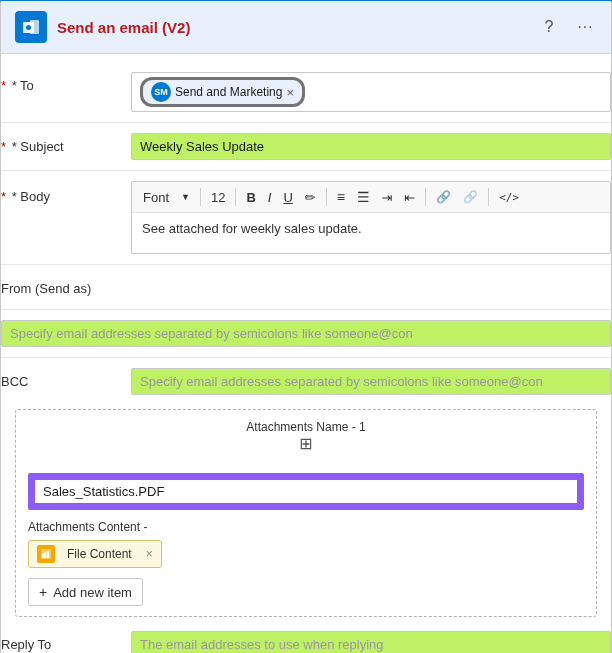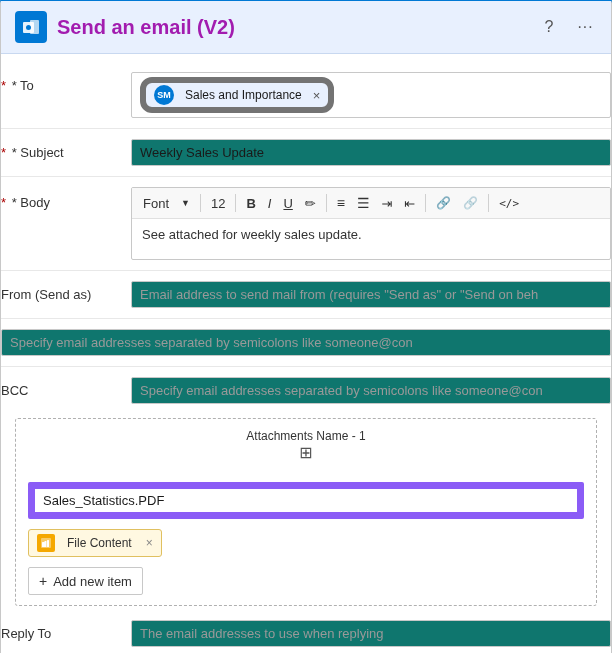--- a/index.html
+++ b/index.html
@@ -38,23 +38,23 @@
       background: #0078d4;
       border-radius: 4px;
       display: flex;
       align-items: center;
       justify-content: center;
       color: white;
       font-weight: bold;
       font-size: 14px;
     }
     .header-title {
-      font-size: 20px;
+      font-size: 15px;
       font-weight: 600;
-      color: #a21caf;
+      color: #b91c1c;
     }
     .header-actions {
       display: flex;
       align-items: center;
       gap: 12px;
     }
     .header-icon-btn {
       background: none;
       border: none;
       cursor: pointer;
@@ -92,26 +92,26 @@
       border-radius: 2px;
       padding: 4px 8px;
       display: flex;
       align-items: center;
       gap: 6px;
       background: #fff;
       min-height: 32px;
     }
     .tag {
       background: #e8f0fe;
-      border: 6px solid #737373;
+      border: 3px solid #737373;
       border-radius: 12px;
       padding: 2px 8px;
       display: flex;
       align-items: center;
-      gap: 11px;
+      gap: 4px;
       font-size: 12px;
       color: #1a1a1a;
     }
     .tag-avatar {
       width: 20px;
       height: 20px;
       background: #0078d4;
       border-radius: 50%;
       color: white;
       font-size: 9px;
@@ -126,21 +126,21 @@
       font-size: 13px;
       line-height: 1;
     }
     .text-input {
       border: 1px solid #c8c8c8;
       border-radius: 2px;
       padding: 5px 8px;
       width: 100%;
       font-size: 13px;
       color: #1a1a1a;
-      background: #0f766e;
+      background: #bef264;
       outline: none;
     }
     .text-input::placeholder { color: #999; }
     .body-editor {
       border: 1px solid #c8c8c8;
       border-radius: 2px;
       overflow: hidden;
     }
     .toolbar {
       background: #f8f8f8;
@@ -334,21 +334,21 @@
 
     <div class="field-row">
       <div class="field-label">
         <span class="required">*</span>
         <span>* To</span>
       </div>
       <div class="field-content">
         <div class="tag-input">
           <div class="tag">
             <div class="tag-avatar">SM</div>
-            <span>Sales and Importance</span>
+            <span>Send and Marketing</span>
             <span class="tag-close">×</span>
           </div>
         </div>
       </div>
     </div>
 
     <hr class="divider">
 
     <div class="field-row">
       <div class="field-label">
@@ -420,23 +420,20 @@
             <span>See attached for weekly sales update.</span>
           </div>
         </div>
       </div>
     </div>
 
     <hr class="divider">
 
     <div class="field-row">
       <div class="field-label">From (Send as)</div>
-      <div class="field-content">
-        <input type="text" class="text-input" placeholder="Email address to send mail from (requires &quot;Send as&quot; or &quot;Send on beh" style="">
-      </div>
     </div>
 
     <hr class="divider">
 
     <div class="field-row">
       <div class="field-content">
         <input type="text" class="text-input" placeholder="Specify email addresses separated by semicolons like someone@con" style="">
       </div>
     </div>
 
@@ -448,20 +445,21 @@
         <input type="text" class="text-input" placeholder="Specify email addresses separated by semicolons like someone@con" style="">
       </div>
     </div>
 
     <div class="attachments-box">
       <div class="attachments-header">
         <span>Attachments Name - 1</span>
         <span class="attach-icon">⊞</span>
       </div>
       <input type="text" class="attach-name-input" value="Sales_Statistics.PDF" style="">
+      <div class="attach-content-label">Attachments Content -</div>
       <div>
         <div class="file-tag">
           <div class="file-icon">
             <svg width="12" height="12" viewBox="0 0 12 12" fill="none">
               <rect x="1" y="1" width="10" height="10" rx="1" fill="white" opacity="0.4"></rect>
               <rect x="2" y="5" width="3" height="5" rx="0.5" fill="white"></rect>
               <rect x="7" y="3" width="2" height="7" rx="0.5" fill="white"></rect>
               <rect x="4.5" y="4" width="2" height="6" rx="0.5" fill="white"></rect>
             </svg>
           </div>

